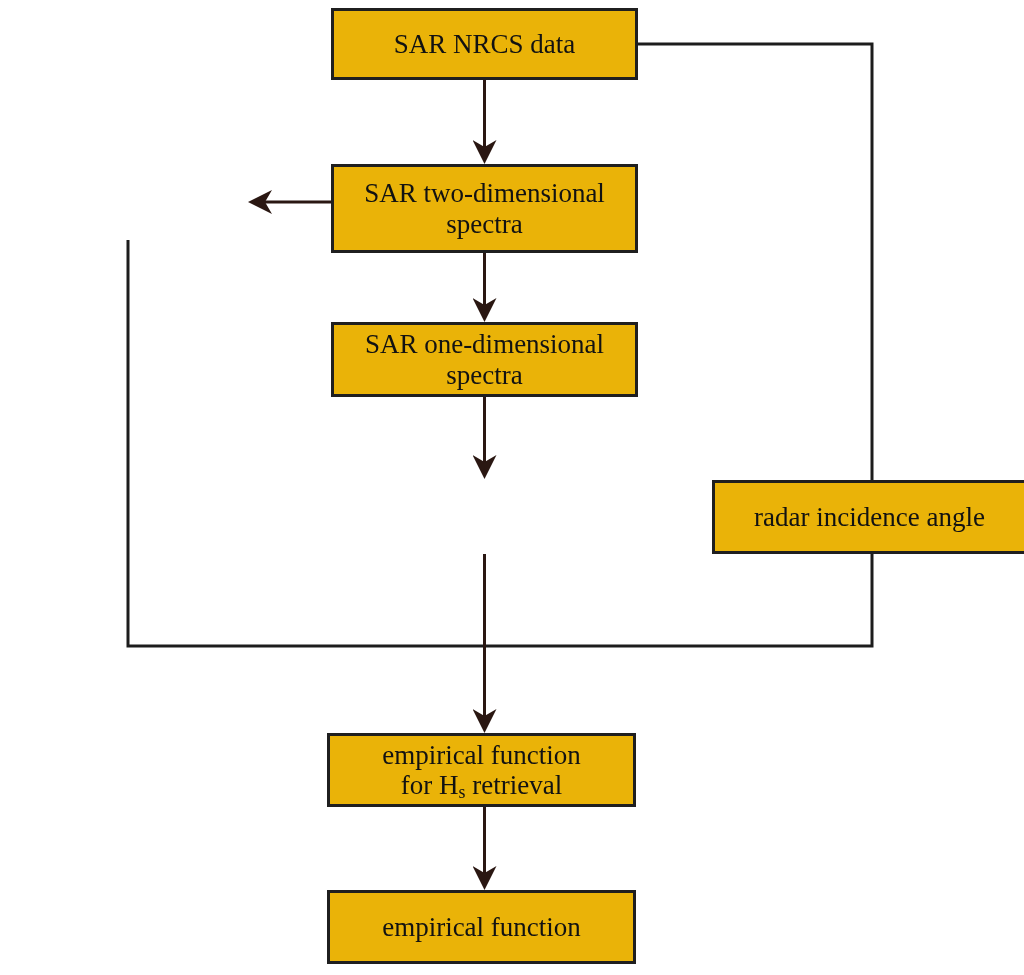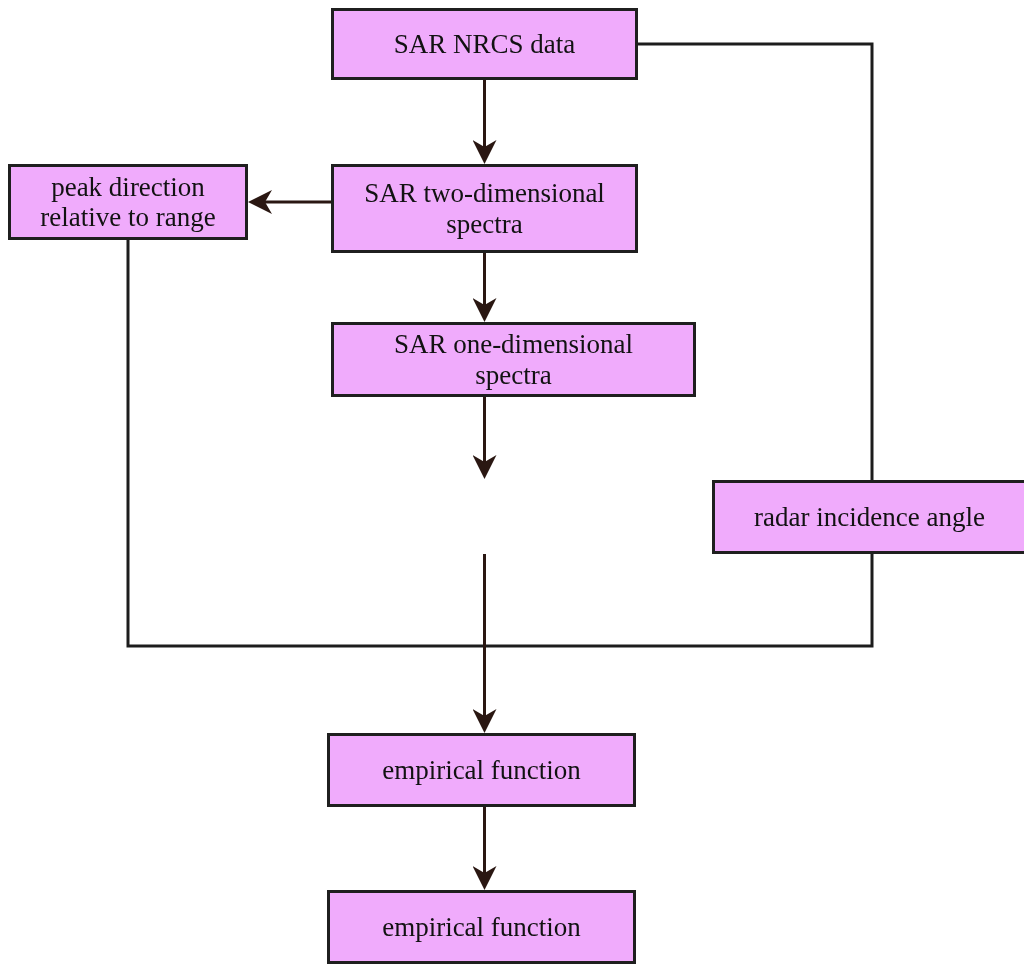--- a/index.html
+++ b/index.html
@@ -18,21 +18,21 @@
   #edges {
     position: absolute;
     left: 0;
     top: 0;
     width: 1024px;
     height: 975px;
   }
   .node {
     position: absolute;
     box-sizing: border-box;
-    background: #f0abfc;
+    background: #eab308;
     border: 3px solid #1f1f1f;
     display: flex;
     flex-direction: column;
     align-items: center;
     justify-content: center;
     text-align: center;
     color: #121212;
     font-size: 27px;
     line-height: 1.13;
     white-space: nowrap;
@@ -42,21 +42,21 @@
   .node .inline-line span { display: inline; }
   .node sub {
     font-size: 0.66em;
     line-height: 0;
     vertical-align: -0.25em;
   }
   
   #node-sar-nrcs        { left: 331px; top: 8px;   width: 307px; height: 72px; }
   #node-peak-direction  { left: 8px;   top: 164px; width: 240px; height: 76px; }
   #node-sar-2d          { left: 331px; top: 164px; width: 307px; height: 89px; }
-  #node-sar-1d          { left: 331px; top: 322px; width: 365px; height: 75px; }
+  #node-sar-1d          { left: 331px; top: 322px; width: 307px; height: 75px; }
   #node-cutoff          { left: 331px; top: 479px; width: 307px; height: 75px; }
   #node-radar-incidence { left: 712px; top: 480px; width: 315px; height: 74px; }
   #node-empirical-hs    { left: 327px; top: 733px; width: 309px; height: 74px; }
   #node-empirical-tmw   { left: 327px; top: 890px; width: 309px; height: 74px; }
 
   .connector {
     fill: none;
     stroke: #1c1c1c;
     stroke-width: 3;
   }
@@ -87,41 +87,38 @@
     <path class="arrow-line" marker-end="url(#arrowhead)" d="M484.5 240 L484.5 316"></path>
     <path class="arrow-line" marker-end="url(#arrowhead)" d="M484.5 397 L484.5 473"></path>
     <path class="arrow-line" marker-end="url(#arrowhead)" d="M484.5 554 L484.5 727"></path>
     <path class="arrow-line" marker-end="url(#arrowhead)" d="M484.5 807 L484.5 884"></path>
   </svg>
 
   <div class="node" id="node-sar-nrcs">
     <span>SAR NRCS data</span>
   </div>
 
-  <div class="node" id="node-peak-direction">
-    <span>peak direction</span>
-    <span>relative to range</span>
-  </div>
 
   <div class="node" id="node-sar-2d">
     <span>SAR two-dimensional</span>
     <span>spectra</span>
   </div>
 
   <div class="node" id="node-sar-1d">
     <span>SAR one-dimensional</span>
     <span>spectra</span>
   </div>
 
 
   <div class="node" id="node-radar-incidence">
     <span>radar incidence angle</span>
   </div>
 
   <div class="node" id="node-empirical-hs">
     <span>empirical function</span>
+    <span class="inline-line"><span>for H</span><sub>s</sub><span> retrieval</span></span>
   </div>
 
   <div class="node" id="node-empirical-tmw">
     <span>empirical function</span>
   </div>
 
 </div>
 
 </body></html>

